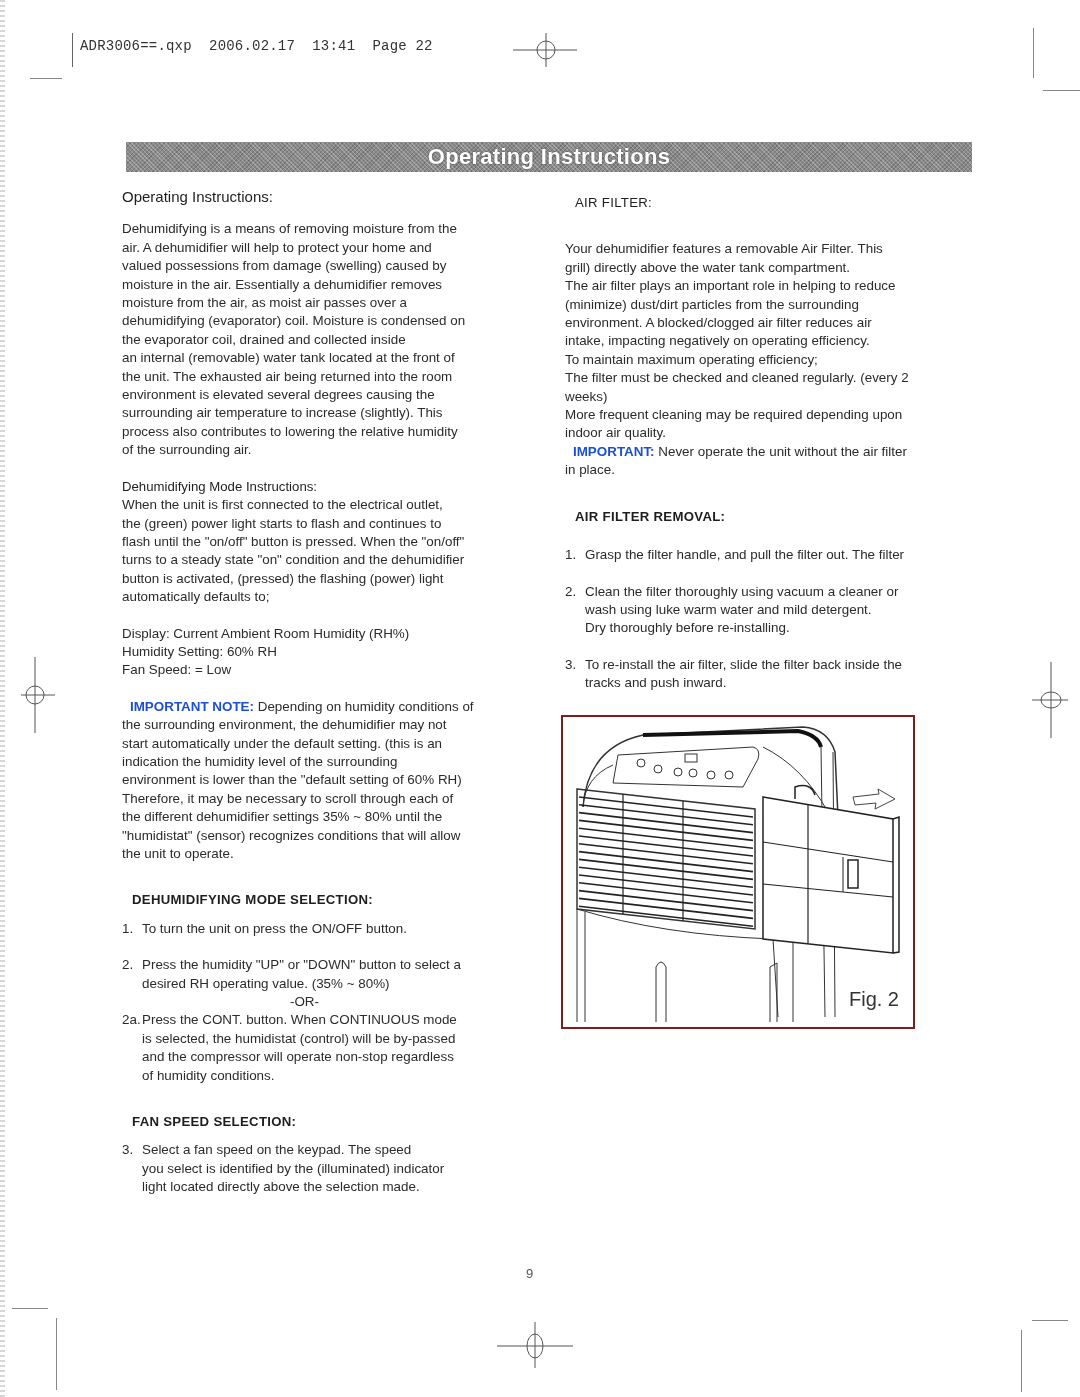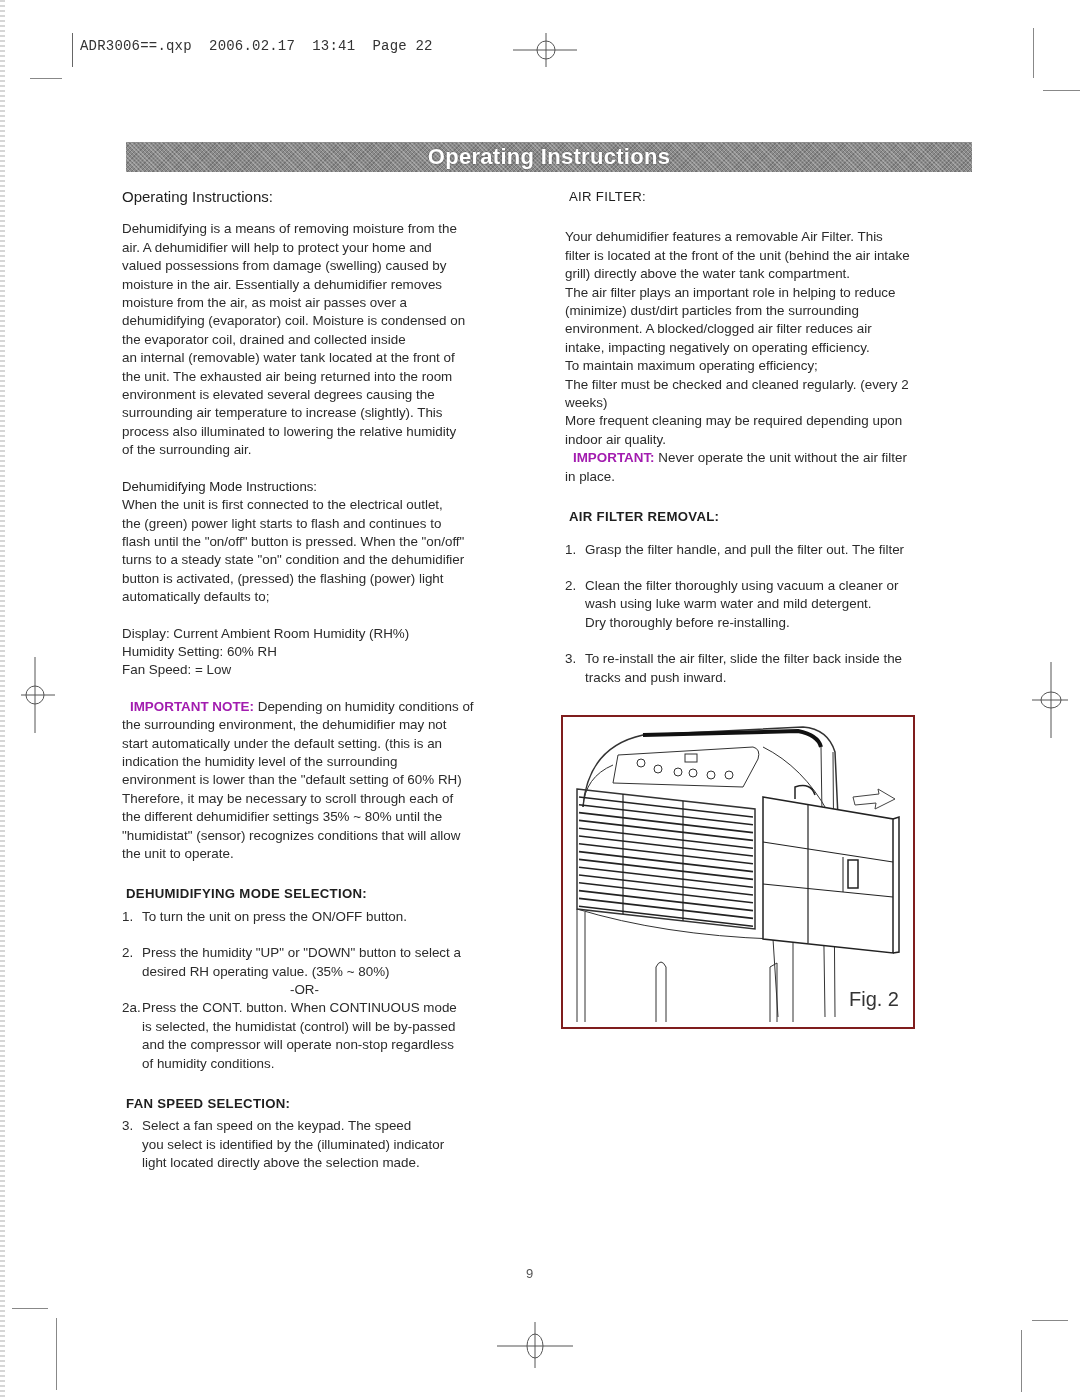--- a/index.html
+++ b/index.html
@@ -12,29 +12,29 @@
   .banner { position: absolute; left: 126px; top: 142px; width: 846px; height: 30px;
     background-color: #8a8a8a;
     background-image: repeating-linear-gradient(45deg, rgba(255,255,255,0.25) 0 1px, transparent 1px 3px), repeating-linear-gradient(-45deg, rgba(0,0,0,0.18) 0 1px, transparent 1px 3px);
     display: flex; align-items: center; justify-content: center; }
   .banner span { color: #fff; font-weight: bold; font-size: 22px; font-family: "Liberation Sans", sans-serif; text-shadow: 0 0 2px #444; letter-spacing: 0.3px; }
   .col { position: absolute; font-size: 13.4px; line-height: 18.4px; color: #2b2b2b; }
   .col-left { left: 122px; top: 178px; width: 405px; }
   .col-right { left: 565px; top: 184px; width: 410px; }
   .h-main { font-size: 15px; color: #1e1e1e; margin: 10px 0 14px 0; font-weight: normal; }
   .h-sub { font-weight: normal; font-size: 13.2px; color: #1e1e1e; margin: 0; }
-  .h-caps { font-weight: bold; font-size: 13.2px; color: #1e1e1e; margin: 4px; letter-spacing: 0.3px; }
+  .h-caps { font-weight: bold; font-size: 13.2px; color: #1e1e1e; margin: 10px; letter-spacing: 0.3px; }
   p { margin: 0; }
   .gap { height: 18px; }
   .gap-s { height: 10px; }
   .num { display: flex; }
   .num .n { width: 20px; flex: none; }
   .num .t { flex: 1; }
   .or { text-align: center; padding-right: 40px; }
-  b { color: #a21caf; padding-left: 8px; }
+  b { color: #1d4ed8; padding-left: 8px; }
   .figure { position: absolute; left: 561px; top: 715px; width: 350px; height: 310px; border: 2px solid #7f1d1d; background: #fff; overflow: hidden; }
   .fig-caption { position: absolute; right: 14px; bottom: 16px; font-size: 20px; color: #333; }
   .page-num { position: absolute; left: 526px; top: 1266px; font-size: 13px; color: #555; }
 </style>
 </head>
 <body>
 
 <div class="edge-left"></div>
 <div class="slug-bar"></div>
 <div class="slug"><span>ADR3006==.qxp</span>  <span>2006.02.17</span>  <span>13:41</span>  <span>Page 22</span></div>
@@ -79,21 +79,21 @@
       <p>air. A dehumidifier will help to protect your home and</p>
       <p>valued possessions from damage (swelling) caused by</p>
       <p>moisture in the air. Essentially a dehumidifier removes</p>
       <p>moisture from the air, as moist air passes over a</p>
       <p>dehumidifying (evaporator) coil. Moisture is condensed on</p>
       <p>the evaporator coil, drained and collected inside</p>
       <p>an internal (removable) water tank located at the front of</p>
       <p>the unit. The exhausted air being returned into the room</p>
       <p>environment is elevated several degrees causing the</p>
       <p>surrounding air temperature to increase (slightly). This</p>
-      <p>process also illuminated to lowering the relative humidity</p>
+      <p>process also contributes to lowering the relative humidity</p>
       <p>of the surrounding air.</p>
     </div>
   <div class="gap"></div>
   <div class="h-sub">Dehumidifying Mode Instructions:</div>
   <div id="modep">
       <p>When the unit is first connected to the electrical outlet,</p>
       <p>the (green) power light starts to flash and continues to</p>
       <p>flash until the "on/off" button is pressed. When the "on/off"</p>
       <p>turns to a steady state "on" condition and the dehumidifier</p>
       <p>button is activated, (pressed) the flashing (power) light</p>
@@ -161,21 +161,20 @@
         </span>
       </div>
     </div>
 </div>
 
 <div class="col col-right">
   <div class="h-caps" style="font-weight:normal;">AIR FILTER:</div>
   <div class="gap"></div>
   <div id="filterlines">
       <p>Your dehumidifier features a removable Air Filter. This</p>
-      <p>filter is located at the front of the unit (behind the air intake</p>
       <p>grill) directly above the water tank compartment.</p>
       <p>The air filter plays an important role in helping to reduce</p>
       <p>(minimize) dust/dirt particles from the surrounding</p>
       <p>environment. A blocked/clogged air filter reduces air</p>
       <p>intake, impacting negatively on operating efficiency.</p>
       <p>To maintain maximum operating efficiency;</p>
       <p>The filter must be checked and cleaned regularly. (every 2</p>
       <p>weeks)</p>
       <p>More frequent cleaning may be required depending upon</p>
       <p>indoor air quality.</p>

